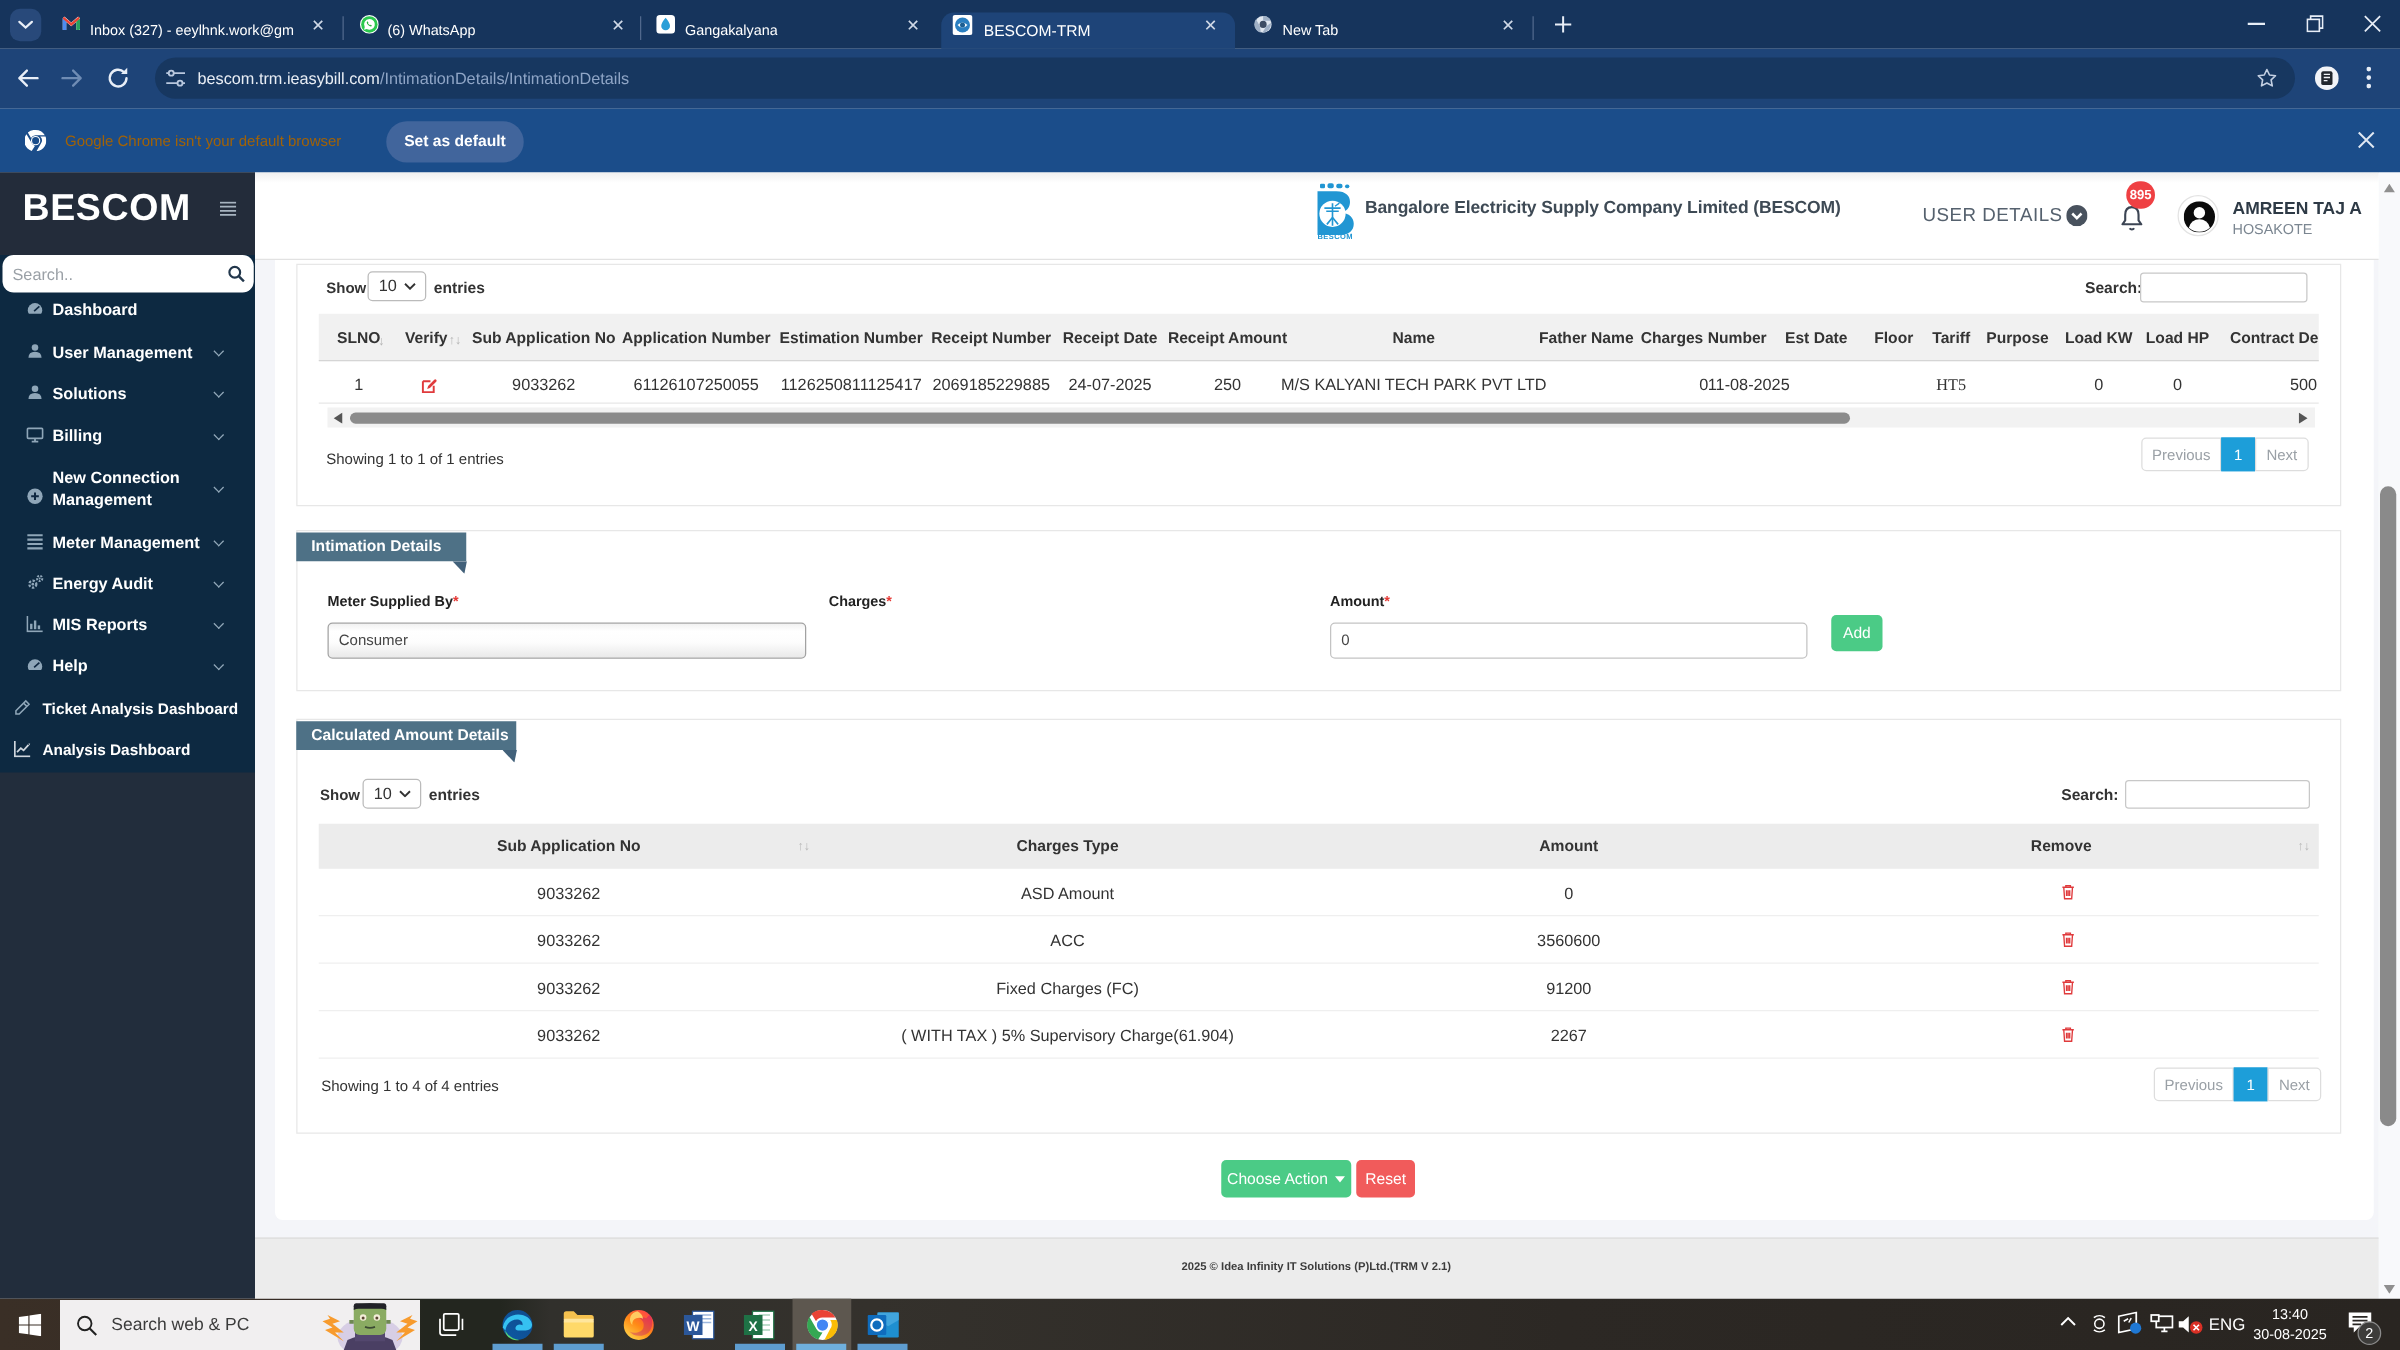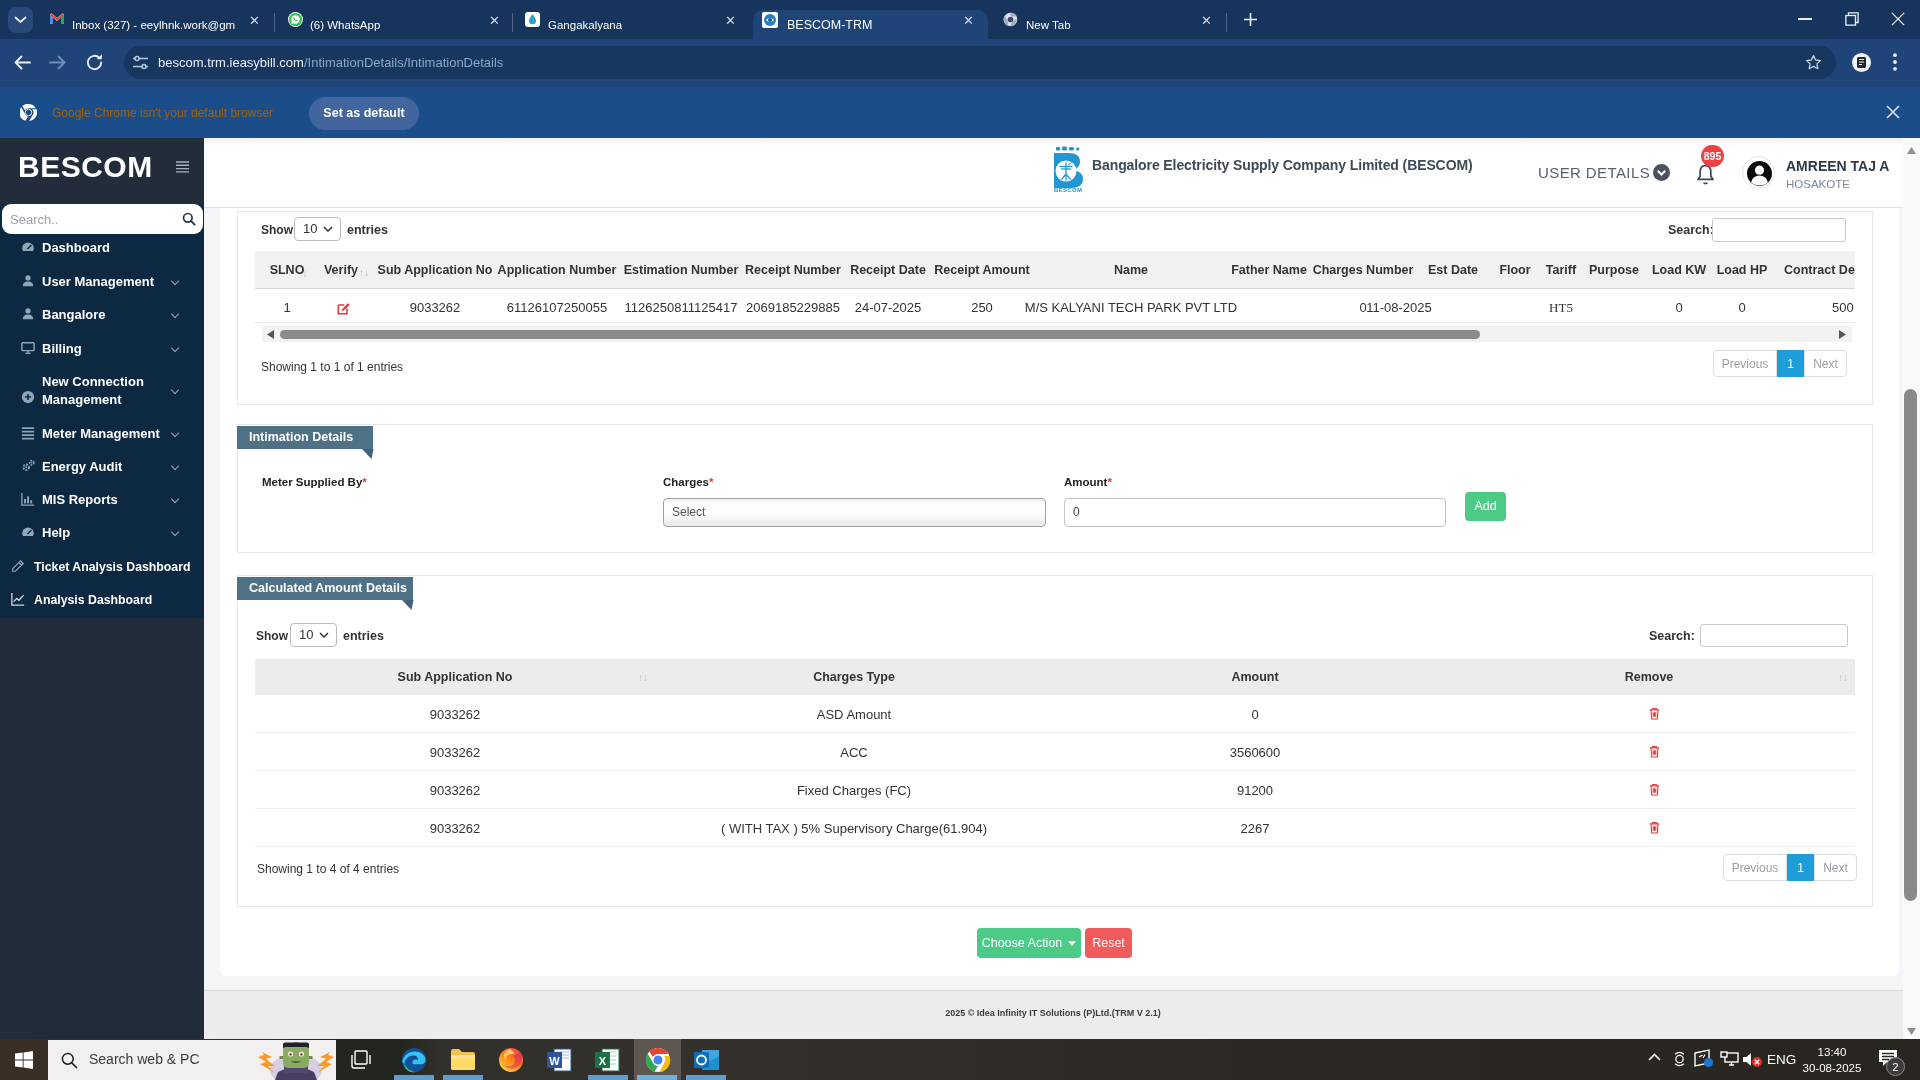--- a/index.html
+++ b/index.html
@@ -204,21 +204,21 @@
         <path d="M2 14 q0 -5.5 6 -5.5 q6 0 6 5.5 Z" fill="#8fa6b8"></path>
       </svg>
     <span class="tx">User Management</span>
       <span class="ch"></span>
   </div>
   <div class="mi" style="top:314px;">
     <svg class="ic" viewBox="0 0 16 16">
         <circle cx="8" cy="4.5" r="3" fill="#8fa6b8"></circle>
         <path d="M2 14 q0 -5.5 6 -5.5 q6 0 6 5.5 Z" fill="#8fa6b8"></path>
       </svg>
-    <span class="tx">Bangalore</span>
+    <span class="tx">Solutions</span>
       <span class="ch"></span>
   </div>
   <div class="mi" style="top:348px;">
     <svg class="ic" viewBox="0 0 16 16">
         <rect x="1" y="2" width="14" height="9" rx="1" fill="none" stroke="#8fa6b8" stroke-width="1.6"></rect>
         <path d="M5 14 h6" stroke="#8fa6b8" stroke-width="1.6"></path>
         <path d="M8 11 v3" stroke="#8fa6b8" stroke-width="1.6"></path>
       </svg>
     <span class="tx">Billing</span>
       <span class="ch"></span>
@@ -395,21 +395,21 @@
   </div>
 
   <div class="card" style="left:237px;top:424px;width:1636px;height:129px;"></div>
   <div class="ribbon" style="left:237px;top:426px;width:136px;height:23px;line-height:23px;">Intimation Details</div>
   <svg class="abs" style="left:362px;top:449px;" width="12" height="10" viewBox="0 0 12 10">
       <path d="M0 0 L11.5 0 L9.5 10 Z" fill="#42617a"></path>
     </svg>
   <div class="lbl" style="left:262px;top:476px;">Meter Supplied By<i>*</i></div>
   <div class="lbl" style="left:663px;top:476px;">Charges<i>*</i></div>
   <div class="lbl" style="left:1064px;top:476px;">Amount<i>*</i></div>
-  <div class="inp" style="left:663px;top:498px;width:383px;height:29px;color:#555;">Select</div>
+  <div class="inp" style="left:262px;top:498px;width:383px;height:29px;">Consumer</div>
   <div class="inp" style="left:1064px;top:498px;width:382px;height:29px;background:#fff;border-color:#c3c3c3;">0</div>
   <div class="btn" style="left:1465px;top:492px;width:41px;height:29px;background:#4bcb86;font-size:12.5px;line-height:29px;">Add</div>
 
   <div class="card" style="left:237px;top:575px;width:1636px;height:332px;"></div>
   <div class="ribbon" style="left:237px;top:577px;width:176px;height:23px;line-height:23px;">Calculated Amount Details</div>
   <svg class="abs" style="left:402px;top:600px;" width="12" height="10" viewBox="0 0 12 10">
       <path d="M0 0 L11.5 0 L9.5 10 Z" fill="#42617a"></path>
     </svg>
   <div class="abs" style="left:256px;top:629px;font-size:12px;font-weight:bold;color:#333;">Show</div>
   <div class="abs" style="left:290px;top:623px;width:47px;height:24px;border:1px solid #bbb;border-radius:4px;background:#fff;"></div>

